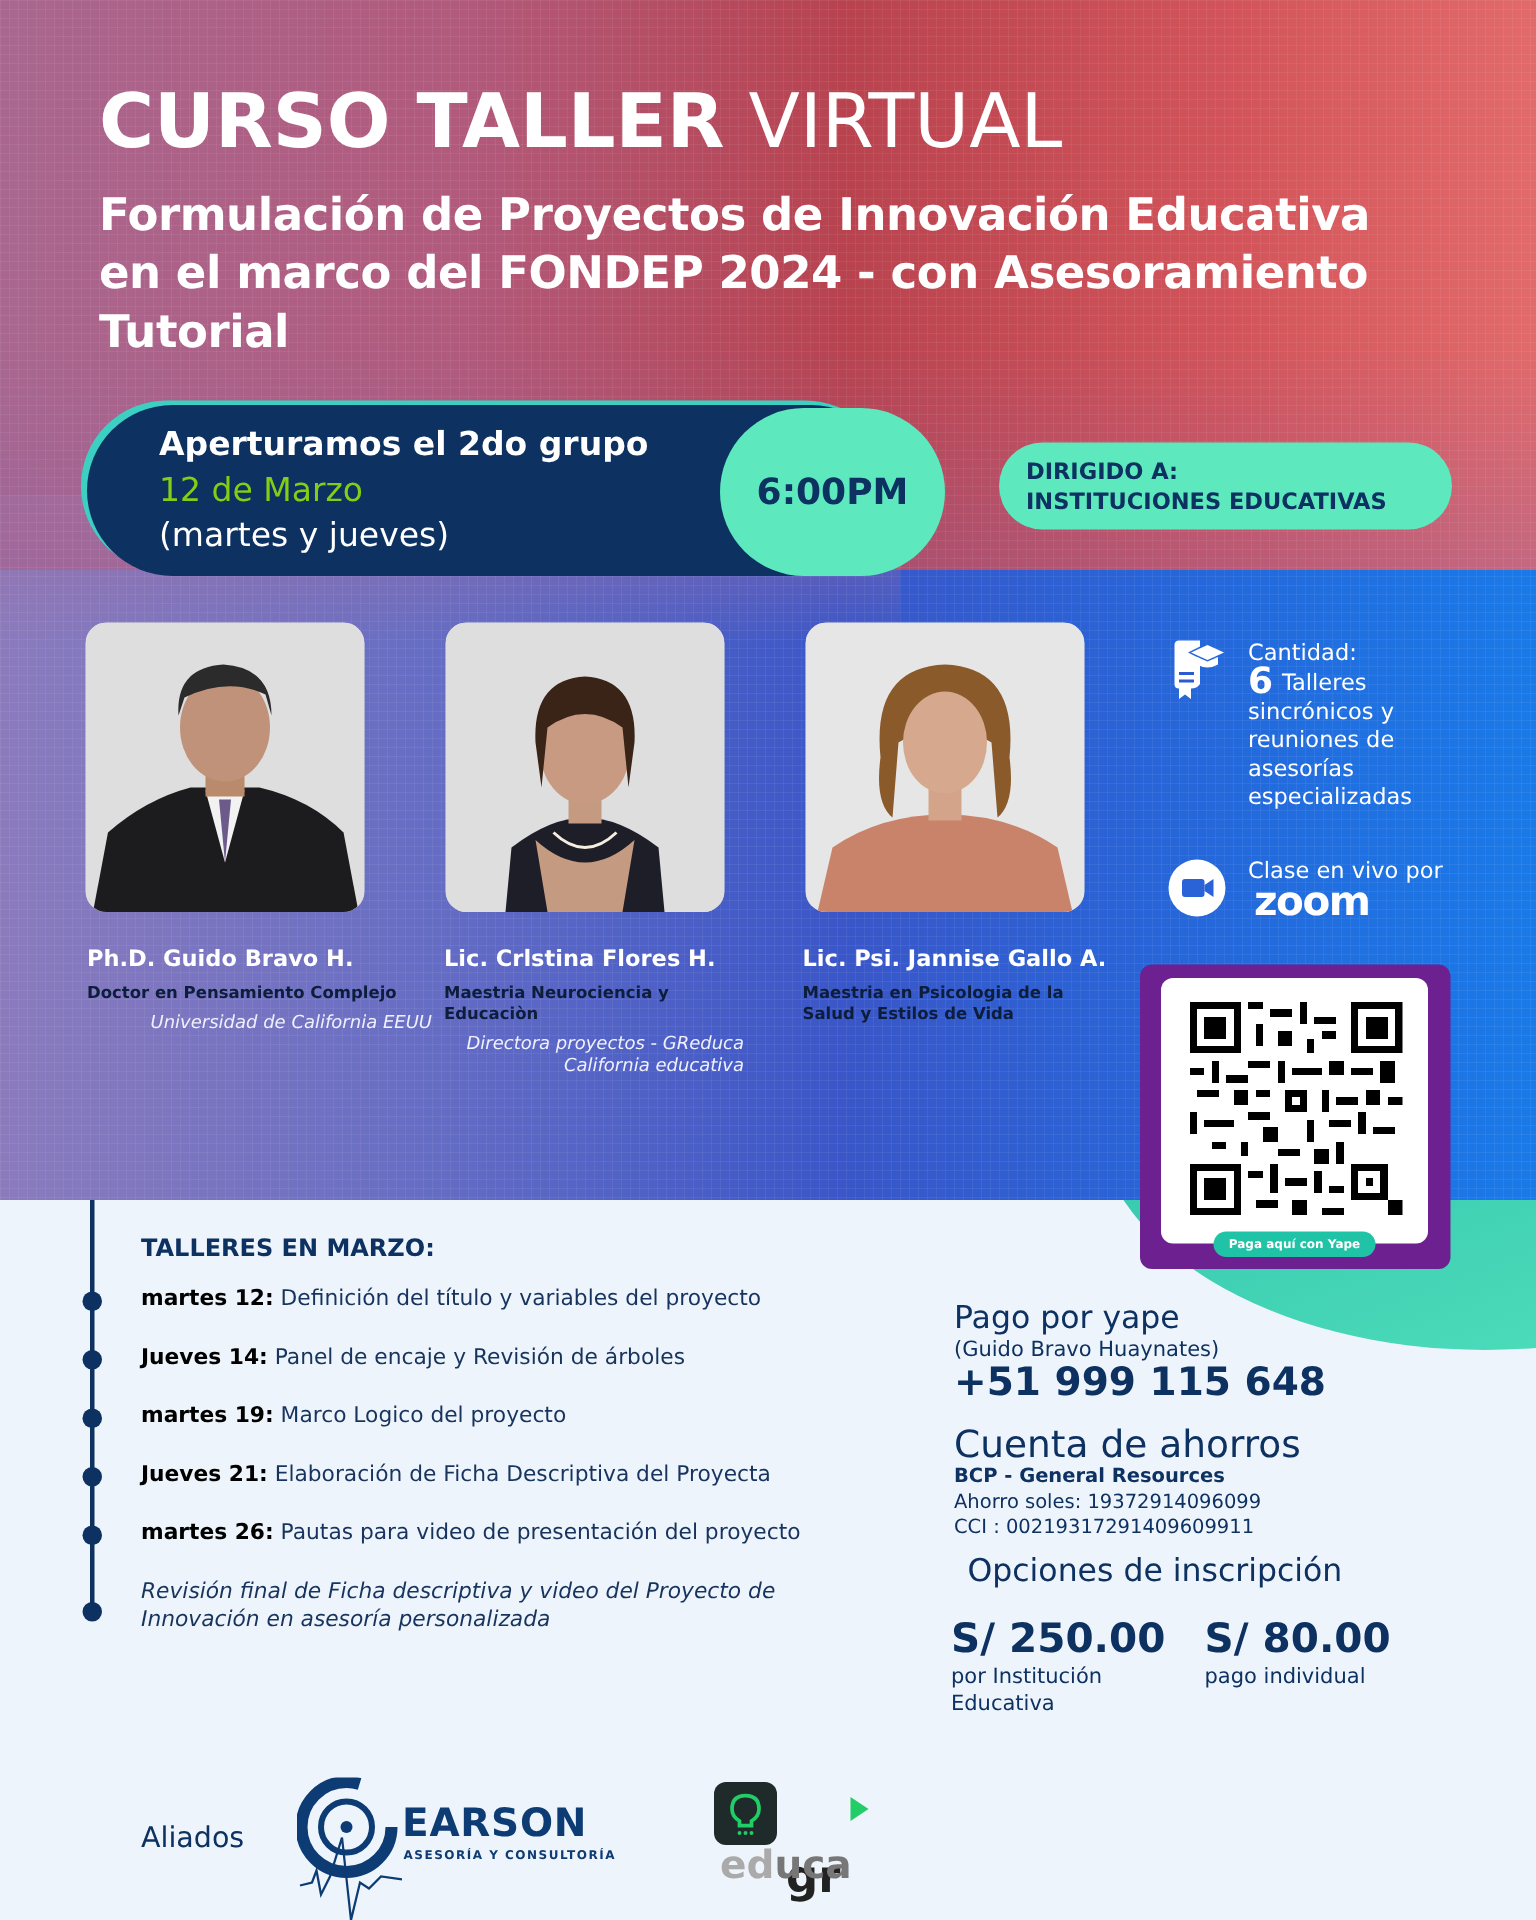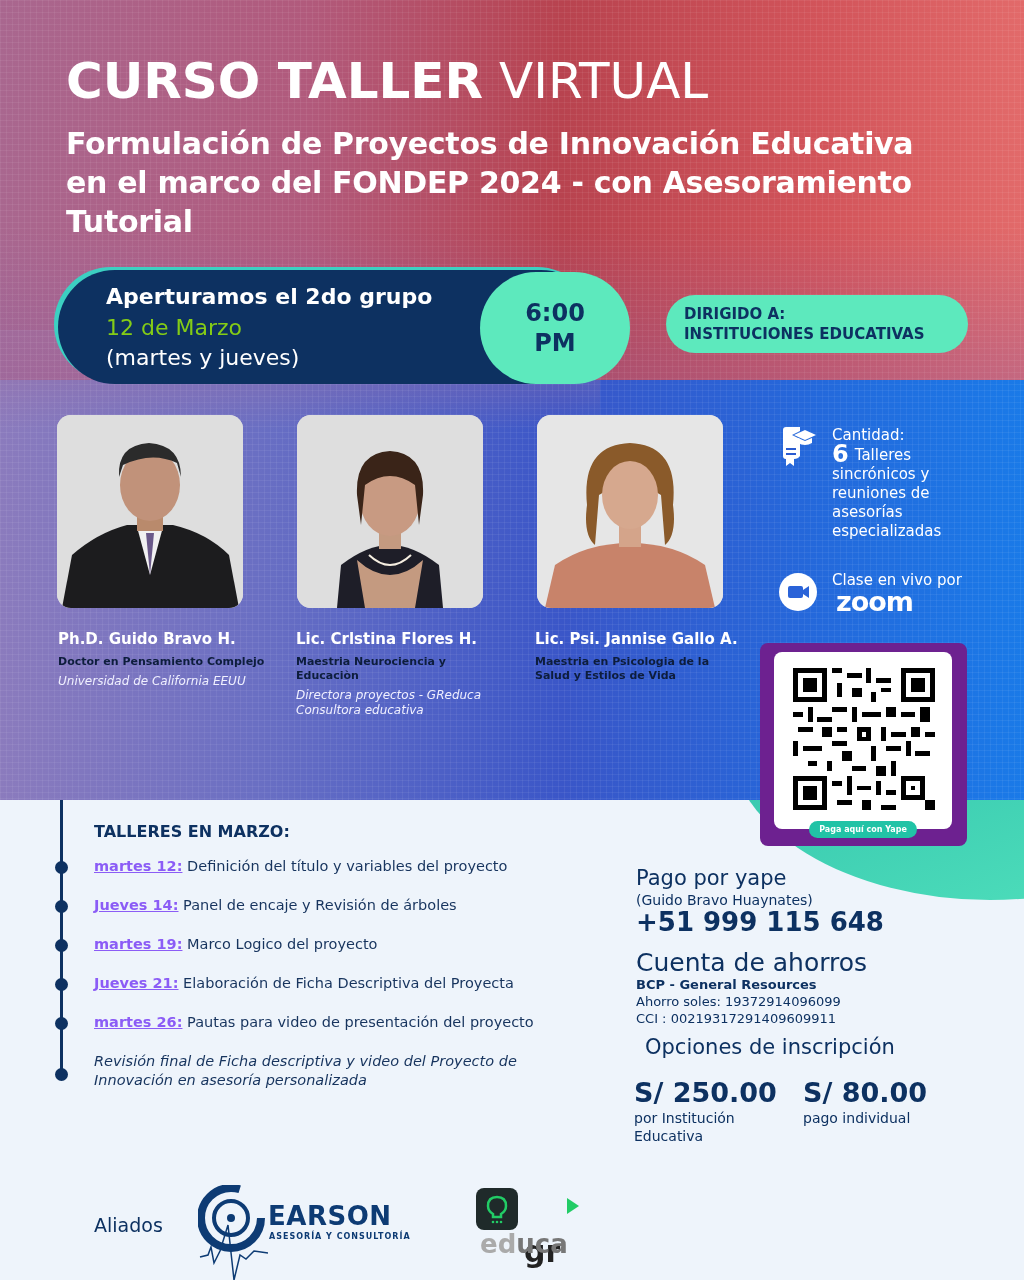--- a/index.html
+++ b/index.html
@@ -74,21 +74,21 @@
     position: absolute; left: 48px; top: 45px;
     font-size: 22px; color: #84cc16; white-space: nowrap;
   }
   .open-pill .line3 {
     position: absolute; left: 48px; top: 75px;
     font-size: 22px; color: #fff; white-space: nowrap;
   }
   .time-circle {
     position: absolute; left: 480px; top: 272px; width: 150px; height: 112px;
     background: #5de9bd; border-radius: 56px;
-    display: flex; flex-direction: column; align-items: center; justify-content: center;
+    display: flex; flex-direction: row; align-items: center; justify-content: center;
   }
   .time-circle span { font-size: 24px; font-weight: bold; color: #0d3161; line-height: 30px; }
 
   .dirigido {
     position: absolute; left: 666px; top: 295px; width: 302px; height: 58px;
     background: #5de9bd; border-radius: 29px;
     padding: 9px 0 0 18px;
   }
   .dirigido span { display: block; font-size: 15px; font-weight: bold; color: #0d3161; line-height: 20px; }
   .dirigido .v { font-weight: normal; font-weight: 600; }
@@ -97,21 +97,21 @@
   .photo {
     position: absolute; top: 415px; width: 186px; height: 193px;
     border-radius: 14px; background: #dedede; overflow: hidden;
   }
   .photo svg { width: 100%; height: 100%; display: block; }
   .p1 { left: 57px; } .p2 { left: 297px; } .p3 { left: 537px; }
 
   .inst { position: absolute; top: 630px; width: 230px; color: #fff; }
   .inst .name { font-size: 15px; font-weight: bold; white-space: nowrap; }
   .inst .deg { font-size: 11px; font-weight: bold; color: #0d1d3c; margin-top: 7px; line-height: 14px; }
-  .inst .aff { font-size: 12px; font-style: italic; color: #f0f0ff; margin-top: 5px; line-height: 15px; }
+  .inst .aff { font-size: 12px; font-style: italic; color: #f0f0ff; margin-top: 5px; line-height: 15px; text-align: right; }
   .i1 { left: 58px; } .i2 { left: 296px; } .i3 { left: 535px; }
 
   
   .cert-icon { position: absolute; left: 780px; top: 426px; width: 36px; height: 42px; }
   .cantidad { position: absolute; left: 832px; top: 426px; width: 180px; color: #fff; font-size: 15px; line-height: 19px; }
   .cantidad .big { font-size: 24px; font-weight: bold; margin-right: 6px; vertical-align: -2px; }
   .cantidad .line { display: block; }
   .zoom-icon {
     position: absolute; left: 779px; top: 573px; width: 38px; height: 38px;
     border-radius: 50%; background: #fff;
@@ -138,21 +138,21 @@
   
   .timeline-line {
     position: absolute; left: 60px; top: 800px; width: 3px; height: 280px; background: #0d3161;
   }
   .talleres-title {
     position: absolute; left: 94px; top: 822px; font-size: 16px; font-weight: bold; color: #0d3161;
   }
   .taller {
     position: absolute; left: 94px; font-size: 14.5px; color: #17345e; white-space: nowrap;
   }
-  .taller .day { color: #8b5cf6; font-weight: bold; text-decoration: underline; }
+  .taller .day { color: #000000; font-weight: bold; }
   .taller-dot {
     position: absolute; left: 55px; width: 13px; height: 13px; border-radius: 50%; background: #0d3161;
   }
   .taller-final {
     position: absolute; left: 94px; top: 1052px; width: 500px;
     font-size: 14.5px; font-style: italic; color: #17345e; line-height: 19px;
   }
 
   
   .pay { position: absolute; left: 636px; color: #0d3161; white-space: nowrap; }
@@ -245,21 +245,21 @@
 </div>
 
 <div class="inst i1">
   <div class="name">Ph.D. Guido Bravo H.</div>
   <div class="deg">Doctor en Pensamiento Complejo</div>
   <div class="aff">Universidad de California EEUU</div>
 </div>
 <div class="inst i2">
   <div class="name">Lic. Crlstina Flores H.</div>
   <div class="deg" style="width:150px">Maestria Neurociencia y Educaciòn</div>
-  <div class="aff" style="width:200px">Directora proyectos - GReduca Consultora educativa</div>
+  <div class="aff" style="width:200px">Directora proyectos - GReduca California educativa</div>
 </div>
 <div class="inst i3">
   <div class="name">Lic. Psi. Jannise Gallo A.</div>
   <div class="deg" style="width:180px">Maestria en Psicologia de la Salud y Estilos de Vida</div>
 </div>
 
 <svg class="cert-icon" viewBox="0 0 36 42">
   <path d="M3 4 Q3 1 6 1 L20 1 L20 5 L12 9 L20 13 L20 30 Q18 33 14 33 L14 40 L10 37 L6 40 L6 33 Q3 33 3 30 Z" fill="#fff"></path>
   <path d="M14 9 L25 4 L36 9 L25 14 Z" fill="#fff"></path>
   <path d="M18 12 L18 17 Q25 21 32 17 L32 12 L25 15 Z" fill="#fff"></path>

